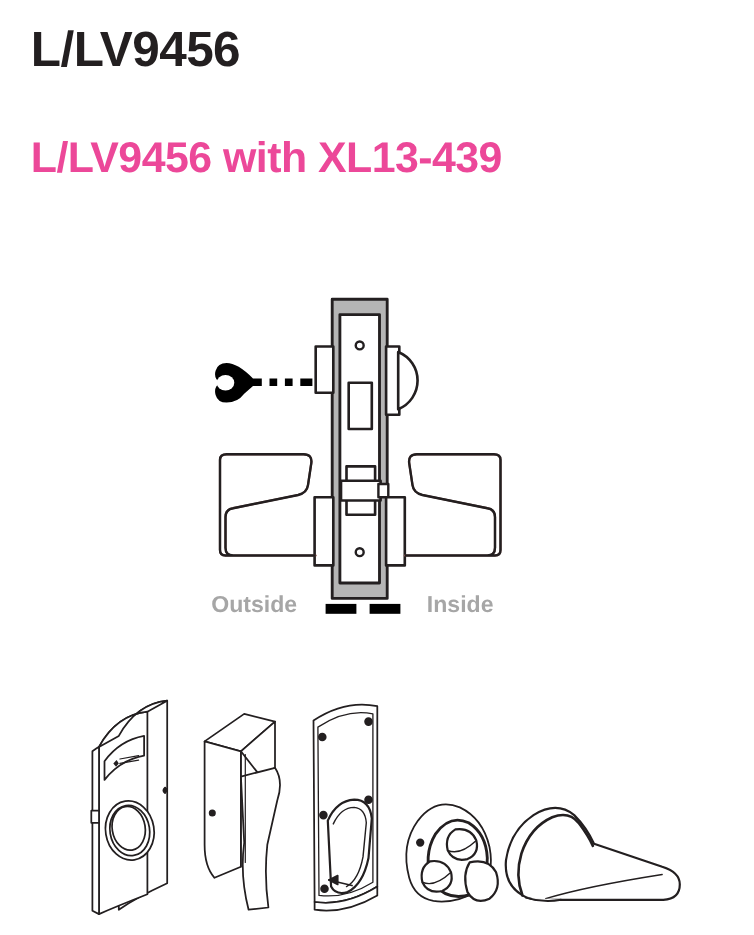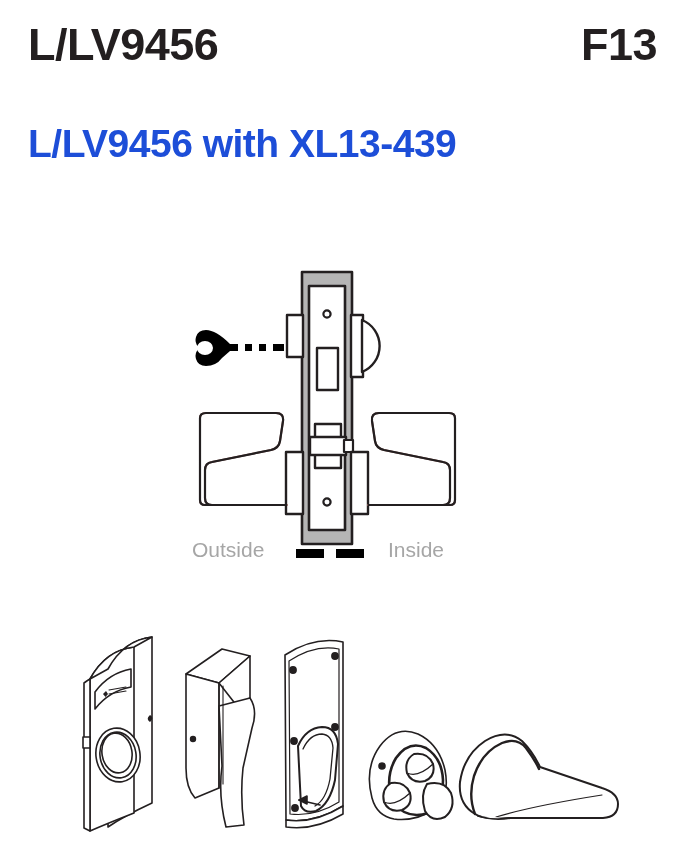--- a/index.html
+++ b/index.html
@@ -40,21 +40,21 @@
     white-space: nowrap;
   }
   .subtitle {
     position: absolute;
     left: 28px; top: 118px;
     width: 470px;
     font-size: 39px;
     font-weight: 700;
     letter-spacing: -0.5px;
     line-height: 1.33;
-    color: #1d4ed8;
+    color: #ec4899;
   }
 
   
   .section-diagram {
     position: absolute;
     left: 150px;
     top: 258px;
     width: 390px;
     height: 320px;
   }
@@ -65,21 +65,21 @@
     position: absolute;
     left: 150px;
     top: 536px;
     width: 390px;
     height: 30px;
   }
   .orientation-label {
     position: absolute;
     top: 0;
     font-size: 21px;
-    font-weight: 400;
+    font-weight: 700;
     color: #a6a6a6;
     line-height: 28px;
     white-space: nowrap;
   }
   .orientation-label.outside { left: 42px; }
   .orientation-label.inside  { left: 238px; }
   .door-dash {
     position: absolute;
     top: 13px;
     width: 28px;
@@ -98,21 +98,20 @@
     height: 205px;
   }
   .parts-row svg { display: block; }
 </style>
 </head>
 <body>
 
 <div class="header">
   <div class="title-row">
     <span class="model-code">L/LV9456</span>
-    <span class="function-code">F13</span>
   </div>
   <div class="subtitle">L/LV9456 with XL13-439</div>
 </div>
 
 <div class="section-diagram">
   <svg width="390" height="320" viewBox="0 0 390 320" xmlns="http://www.w3.org/2000/svg">
     <g fill="none" stroke="#231f20" stroke-width="2.4" stroke-linejoin="round">
 
       <rect x="152" y="14" width="50" height="272" fill="#b5b5b5" stroke="#231f20" stroke-width="2.6"></rect>
 

